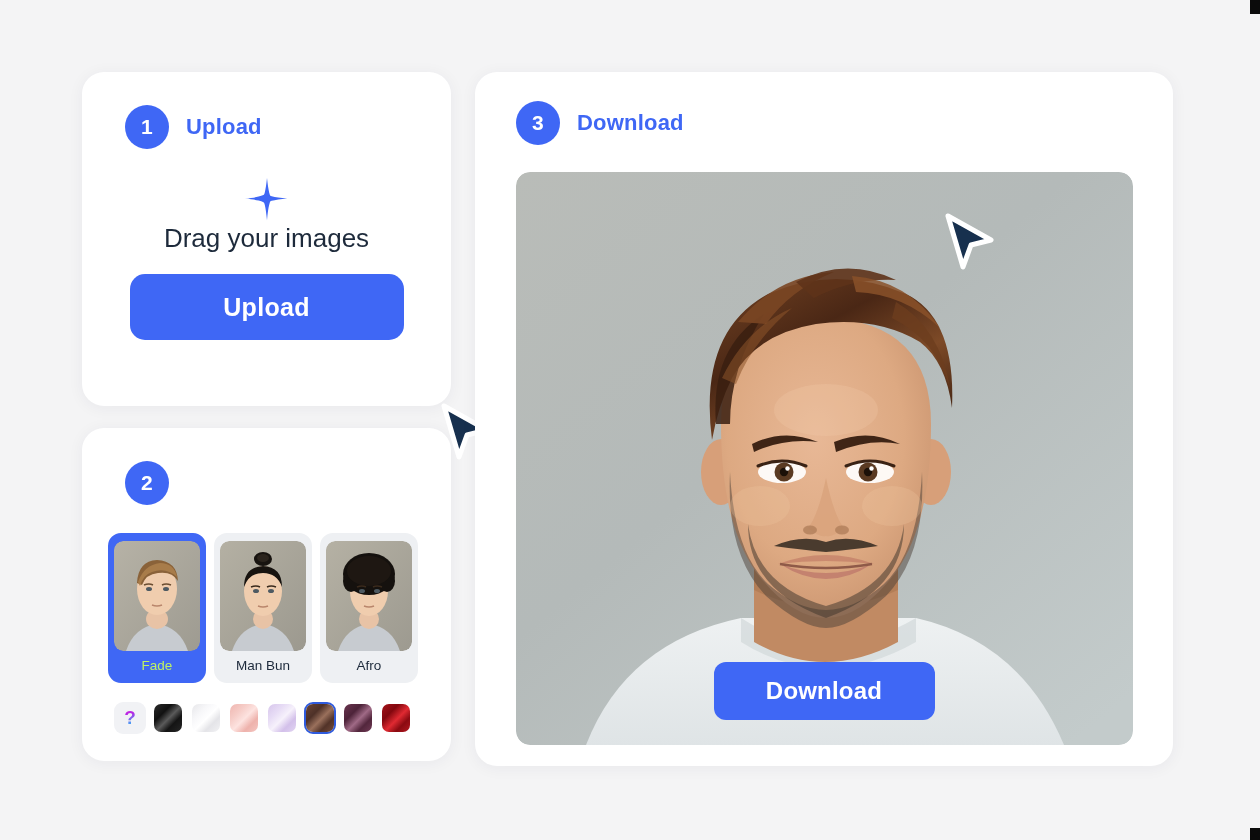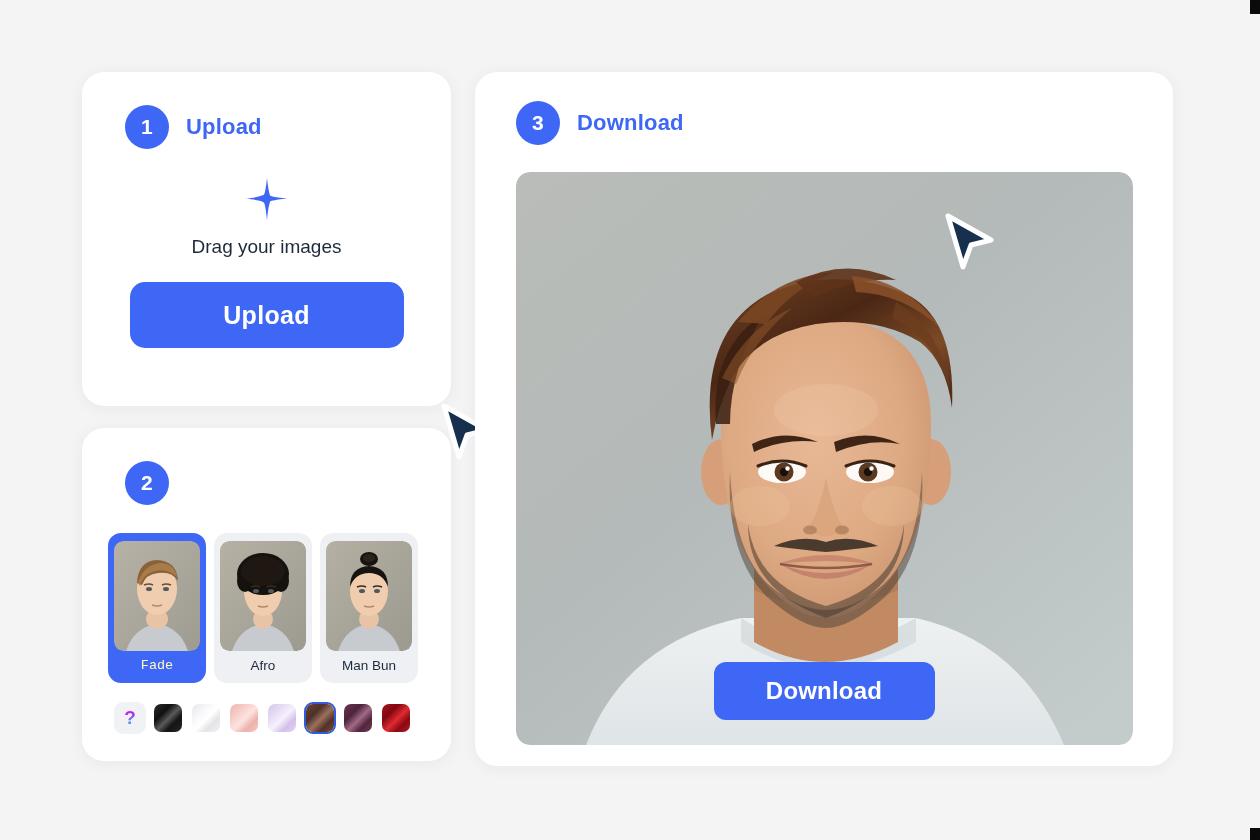--- a/index.html
+++ b/index.html
@@ -87,24 +87,24 @@
     flex-direction: column;
     align-items: center;
   }
 
   .sparkle {
     width: 46px; height: 46px;
     display: block;
   }
 
   .drop-text {
-    margin-top: 10px;
+    margin-top: 2px;
     text-align: center;
     color: #1d2a3b;
-    font-size: 19px;
+    font-size: 26px;
     line-height: 27px;
     font-weight: 400;
   }
 
   .btn-upload {
     margin-top: 22px;
     width: 274px;
     height: 66px;
     border: none;
     border-radius: 15px;
@@ -154,21 +154,21 @@
     overflow: hidden;
     display: block;
   }
   .style-label {
     font-size: 13.5px;
     color: #1d2a3b;
     height: 30px;
     line-height: 30px;
     font-weight: 400;
   }
-  .style-card.selected .style-label { color: #fef9c3; font-family: Liberation Mono, monospace; }
+  .style-card.selected .style-label { color: #bef264; }
 
   
   .swatch-bar {
     margin: 14px 0 0 26px;
     width: 317px;
     height: 42px;
     background: #ffffff;
     border-radius: 13px;
     display: flex;
     align-items: center;
@@ -305,20 +305,49 @@
               <path d="M23 42 Q24 20 43 19 Q63 20 64 40 Q58 30 44 32 Q32 33 28 44 Z" fill="#8a6239"></path>
               <path d="M24 41 Q30 24 46 22 Q60 22 63 36 Q52 26 38 31 Q29 34 26 45 Z" fill="#a87c4a"></path>
               <ellipse cx="35" cy="48" rx="3" ry="2" fill="#4e5a62"></ellipse>
               <ellipse cx="52" cy="48" rx="3" ry="2" fill="#4e5a62"></ellipse>
               <path d="M30 44 Q35 42 39 44" stroke="#6b4e32" stroke-width="1.6" fill="none"></path>
               <path d="M48 44 Q52 42 57 44" stroke="#6b4e32" stroke-width="1.6" fill="none"></path>
               <path d="M38 64 Q43 66 48 64" stroke="#b9866c" stroke-width="1.6" fill="none"></path>
             </g>
           </svg>
           <div class="style-label">Fade</div>
+        </div>
+
+        <div class="style-card">
+          <svg class="style-thumb" viewBox="0 0 86 110">
+            <defs>
+              <linearGradient id="bgBun" x1="0" y1="0" x2="1" y2="1">
+                <stop offset="0%" stop-color="#b4b0a3"></stop>
+                  <stop offset="100%" stop-color="#9c998f"></stop>
+              </linearGradient>
+              <clipPath id="clipBun">
+                  <rect width="86" height="110" rx="9"></rect>
+                </clipPath>
+            </defs>
+            <g clip-path="url(#clipBun)">
+              <rect width="86" height="110" fill="url(#bgBun)"></rect>
+              <path d="M12 110 Q20 86 43 83 Q66 86 74 110 Z" fill="#c7cbd0"></path>
+              <ellipse cx="43" cy="78" rx="10" ry="10" fill="#e8c3a6"></ellipse>
+              <ellipse cx="43" cy="50" rx="19" ry="25" fill="#f0cdae"></ellipse>
+              <path d="M24 46 Q24 26 43 25 Q62 26 62 46 Q57 32 43 32 Q29 32 24 46 Z" fill="#17130f"></path>
+              <ellipse cx="43" cy="18" rx="9" ry="7" fill="#17130f"></ellipse>
+              <ellipse cx="43" cy="17" rx="6" ry="4" fill="#2b241d"></ellipse>
+              <ellipse cx="36" cy="50" rx="3" ry="2" fill="#4e5a62"></ellipse>
+              <ellipse cx="51" cy="50" rx="3" ry="2" fill="#4e5a62"></ellipse>
+              <path d="M31 46 Q36 44 40 46" stroke="#3a2a1c" stroke-width="1.5" fill="none"></path>
+              <path d="M47 46 Q51 44 56 46" stroke="#3a2a1c" stroke-width="1.5" fill="none"></path>
+              <path d="M38 65 Q43 67 48 65" stroke="#b9866c" stroke-width="1.6" fill="none"></path>
+            </g>
+          </svg>
+          <div class="style-label">Man Bun</div>
         </div>
 
         <div class="style-card">
           <svg class="style-thumb" viewBox="0 0 86 110">
             <defs>
               <linearGradient id="bgAfro" x1="0" y1="0" x2="1" y2="1">
                 <stop offset="0%" stop-color="#b5b1a4"></stop>
                   <stop offset="100%" stop-color="#9d9a90"></stop>
               </linearGradient>
               <clipPath id="clipAfro">
@@ -336,49 +365,20 @@
               <ellipse cx="43" cy="30" rx="22" ry="15" fill="#241c16" opacity="0.6"></ellipse>
               <ellipse cx="36" cy="50" rx="3" ry="2" fill="#4e5a62"></ellipse>
               <ellipse cx="51" cy="50" rx="3" ry="2" fill="#4e5a62"></ellipse>
               <path d="M31 46 Q36 44 40 46" stroke="#3a2a1c" stroke-width="1.6" fill="none"></path>
               <path d="M47 46 Q51 44 56 46" stroke="#3a2a1c" stroke-width="1.6" fill="none"></path>
               <path d="M38 65 Q43 67 48 65" stroke="#b9866c" stroke-width="1.6" fill="none"></path>
             </g>
           </svg>
           <div class="style-label">Afro</div>
         </div>
-
-        <div class="style-card">
-          <svg class="style-thumb" viewBox="0 0 86 110">
-            <defs>
-              <linearGradient id="bgBun" x1="0" y1="0" x2="1" y2="1">
-                <stop offset="0%" stop-color="#b4b0a3"></stop>
-                  <stop offset="100%" stop-color="#9c998f"></stop>
-              </linearGradient>
-              <clipPath id="clipBun">
-                  <rect width="86" height="110" rx="9"></rect>
-                </clipPath>
-            </defs>
-            <g clip-path="url(#clipBun)">
-              <rect width="86" height="110" fill="url(#bgBun)"></rect>
-              <path d="M12 110 Q20 86 43 83 Q66 86 74 110 Z" fill="#c7cbd0"></path>
-              <ellipse cx="43" cy="78" rx="10" ry="10" fill="#e8c3a6"></ellipse>
-              <ellipse cx="43" cy="50" rx="19" ry="25" fill="#f0cdae"></ellipse>
-              <path d="M24 46 Q24 26 43 25 Q62 26 62 46 Q57 32 43 32 Q29 32 24 46 Z" fill="#17130f"></path>
-              <ellipse cx="43" cy="18" rx="9" ry="7" fill="#17130f"></ellipse>
-              <ellipse cx="43" cy="17" rx="6" ry="4" fill="#2b241d"></ellipse>
-              <ellipse cx="36" cy="50" rx="3" ry="2" fill="#4e5a62"></ellipse>
-              <ellipse cx="51" cy="50" rx="3" ry="2" fill="#4e5a62"></ellipse>
-              <path d="M31 46 Q36 44 40 46" stroke="#3a2a1c" stroke-width="1.5" fill="none"></path>
-              <path d="M47 46 Q51 44 56 46" stroke="#3a2a1c" stroke-width="1.5" fill="none"></path>
-              <path d="M38 65 Q43 67 48 65" stroke="#b9866c" stroke-width="1.6" fill="none"></path>
-            </g>
-          </svg>
-          <div class="style-label">Man Bun</div>
-        </div>
       </div>
 
       <div class="swatch-bar">
 
         <div class="swatch swatch-help">
           <span class="qmark">?</span>
         </div>
 
         <div class="swatch">
           <span class="swatch-fill" style="background:linear-gradient(135deg,#2b2b2b 0%,#111111 32%,#5a5a5a 52%,#141414 70%,#262626 100%);"></span>

